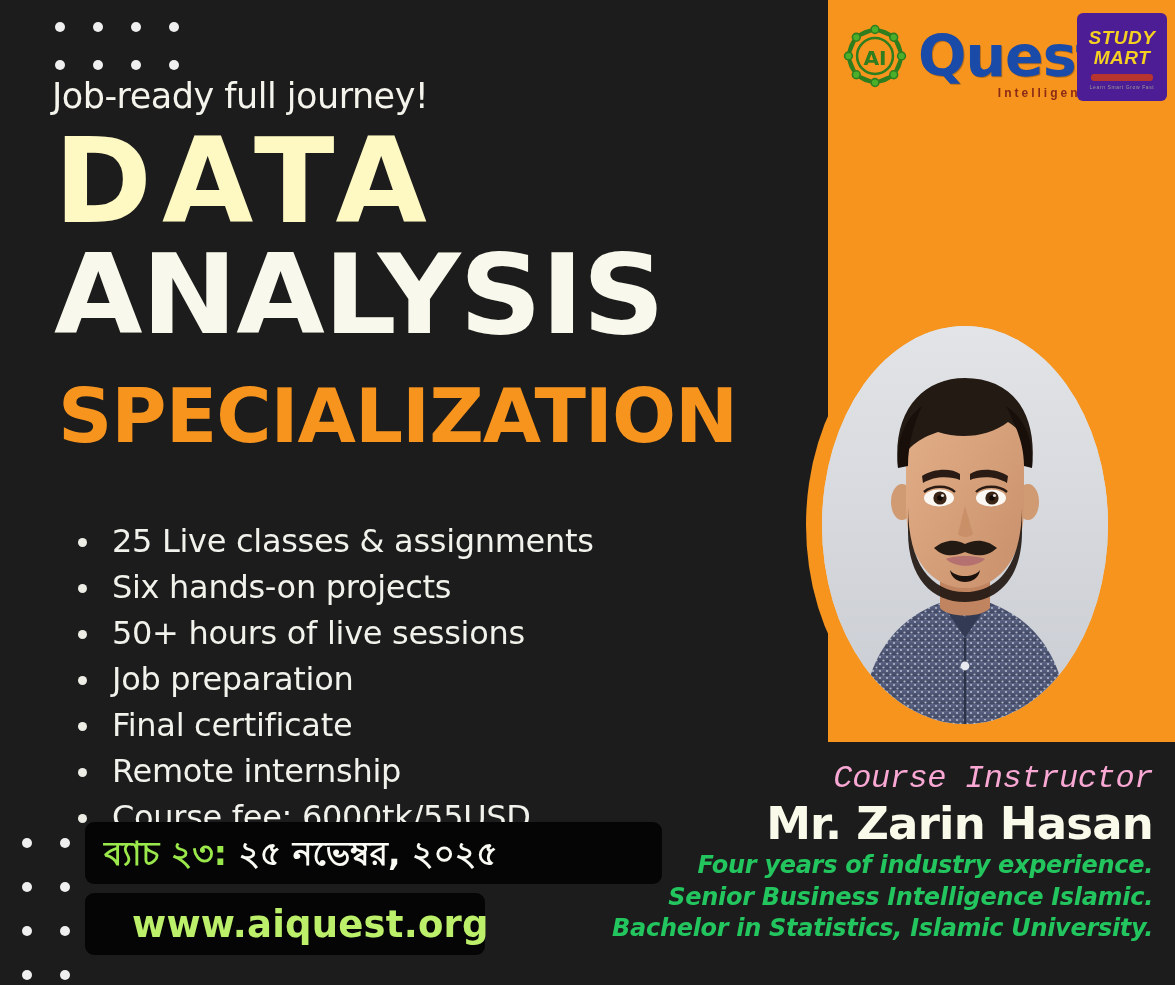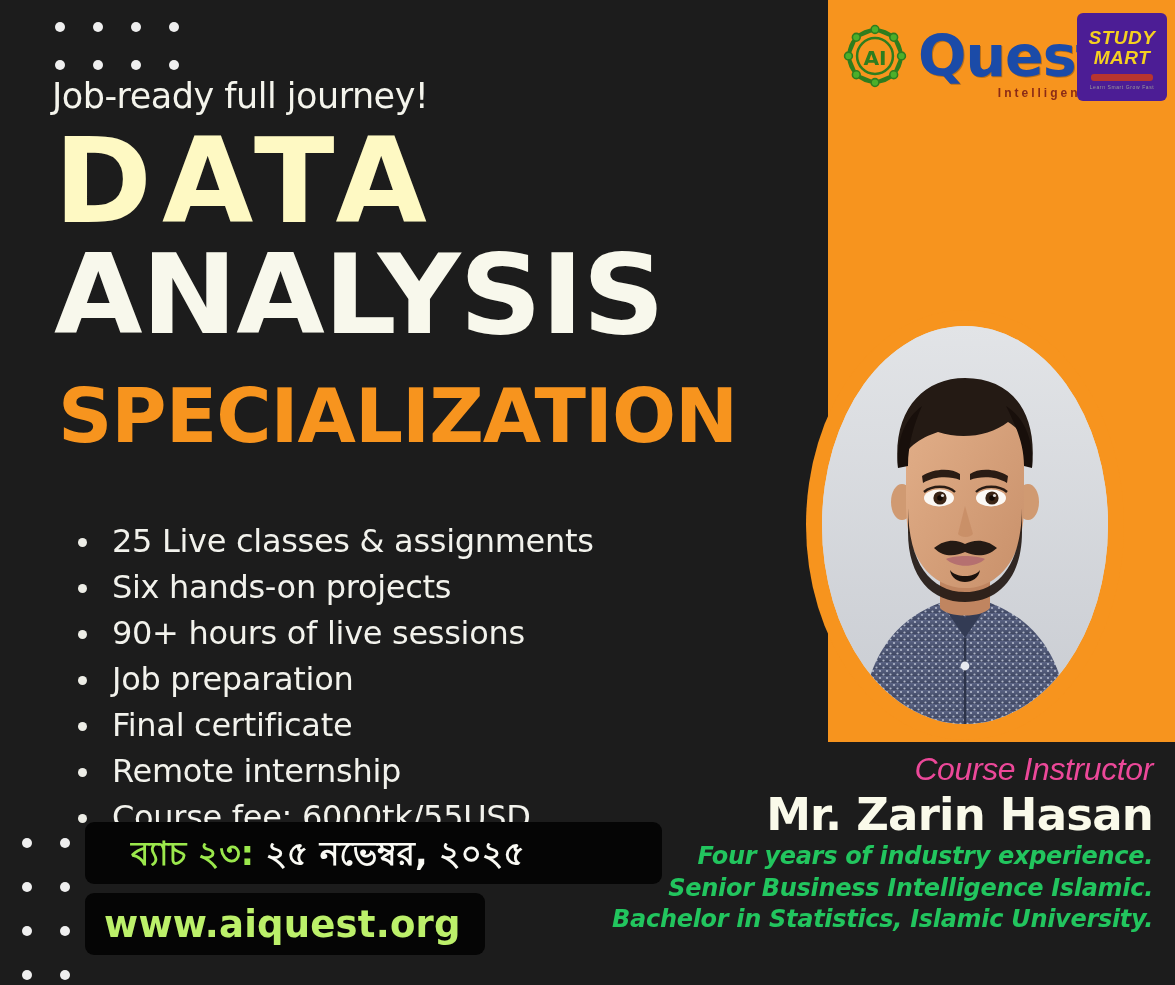--- a/index.html
+++ b/index.html
@@ -191,21 +191,20 @@
     display:flex;
     align-items:center;
     padding-left:19px;
   }
   .batch-text {
     font-family:"DejaVu Sans", sans-serif;
     font-size:33px;
     font-weight:bold;
     line-height:1;
     white-space:nowrap;
-    margin-left:27px;
   }
   .batch-text .batch-label { color:#9BE84C; }
   .batch-text .batch-date  { color:#FAFAF4; }
 
   .url-box {
     position:absolute;
     left:85px; top:893px;
     width:400px; height:62px;
     background:#050505;
     border-radius:9px;
@@ -213,20 +212,21 @@
     align-items:center;
     padding-left:19px;
   }
   .url-text {
     font-family:"DejaVu Sans", sans-serif;
     font-size:37px;
     font-weight:bold;
     color:#BCF06A;
     letter-spacing:0.2px;
     white-space:nowrap;
+    margin-left:28px;
   }
 
   
   .portrait-wrap {
     position:absolute;
     left:806px; top:310px;
     width:318px; height:430px;
   }
   .portrait-ring {
     position:absolute;
@@ -246,26 +246,27 @@
   .portrait-svg { position:absolute; left:0; top:0; width:100%; height:100%; }
 
   
   .instructor-block {
     position:absolute;
     right:22px; top:752px;
     width:590px;
     text-align:right;
   }
   .ins-role {
-    font-family:Liberation Sans, sans-serif;
+    font-family:Liberation Mono, monospace;
     font-size:32px;
     font-style:italic;
-    color:#ec4899;
+    color:#f9a8d4;
     line-height:1.12;
     letter-spacing:-0.4px;
+    margin-top:9px;
   }
   .ins-name {
     font-family:"DejaVu Sans", sans-serif;
     font-size:45px;
     font-weight:bold;
     color:#FAFAEA;
     line-height:1.18;
     letter-spacing:-0.8px;
   }
   .ins-line {
@@ -349,21 +350,21 @@
   </div>
 
   <div class="kicker">Job-ready full journey!</div>
   <div class="title-data">DATA</div>
   <div class="title-analysis">ANALYSIS</div>
   <div class="title-spec">SPECIALIZATION</div>
 
   <ul class="features">
     <li>25 Live classes &amp; assignments</li>
     <li>Six hands-on projects</li>
-    <li>90+ hours of live sessions</li>
+    <li>50+ hours of live sessions</li>
     <li>Job preparation</li>
     <li>Final certificate</li>
     <li>Remote internship</li>
     <li>Course fee: 6000tk/55USD</li>
   </ul>
 
   <div class="batch-box">
     <div class="batch-text">
       <span class="batch-label">ব্যাচ ২৩:</span><span class="batch-date"> ২৫ নভেম্বর, ২০২৫</span>
     </div>

